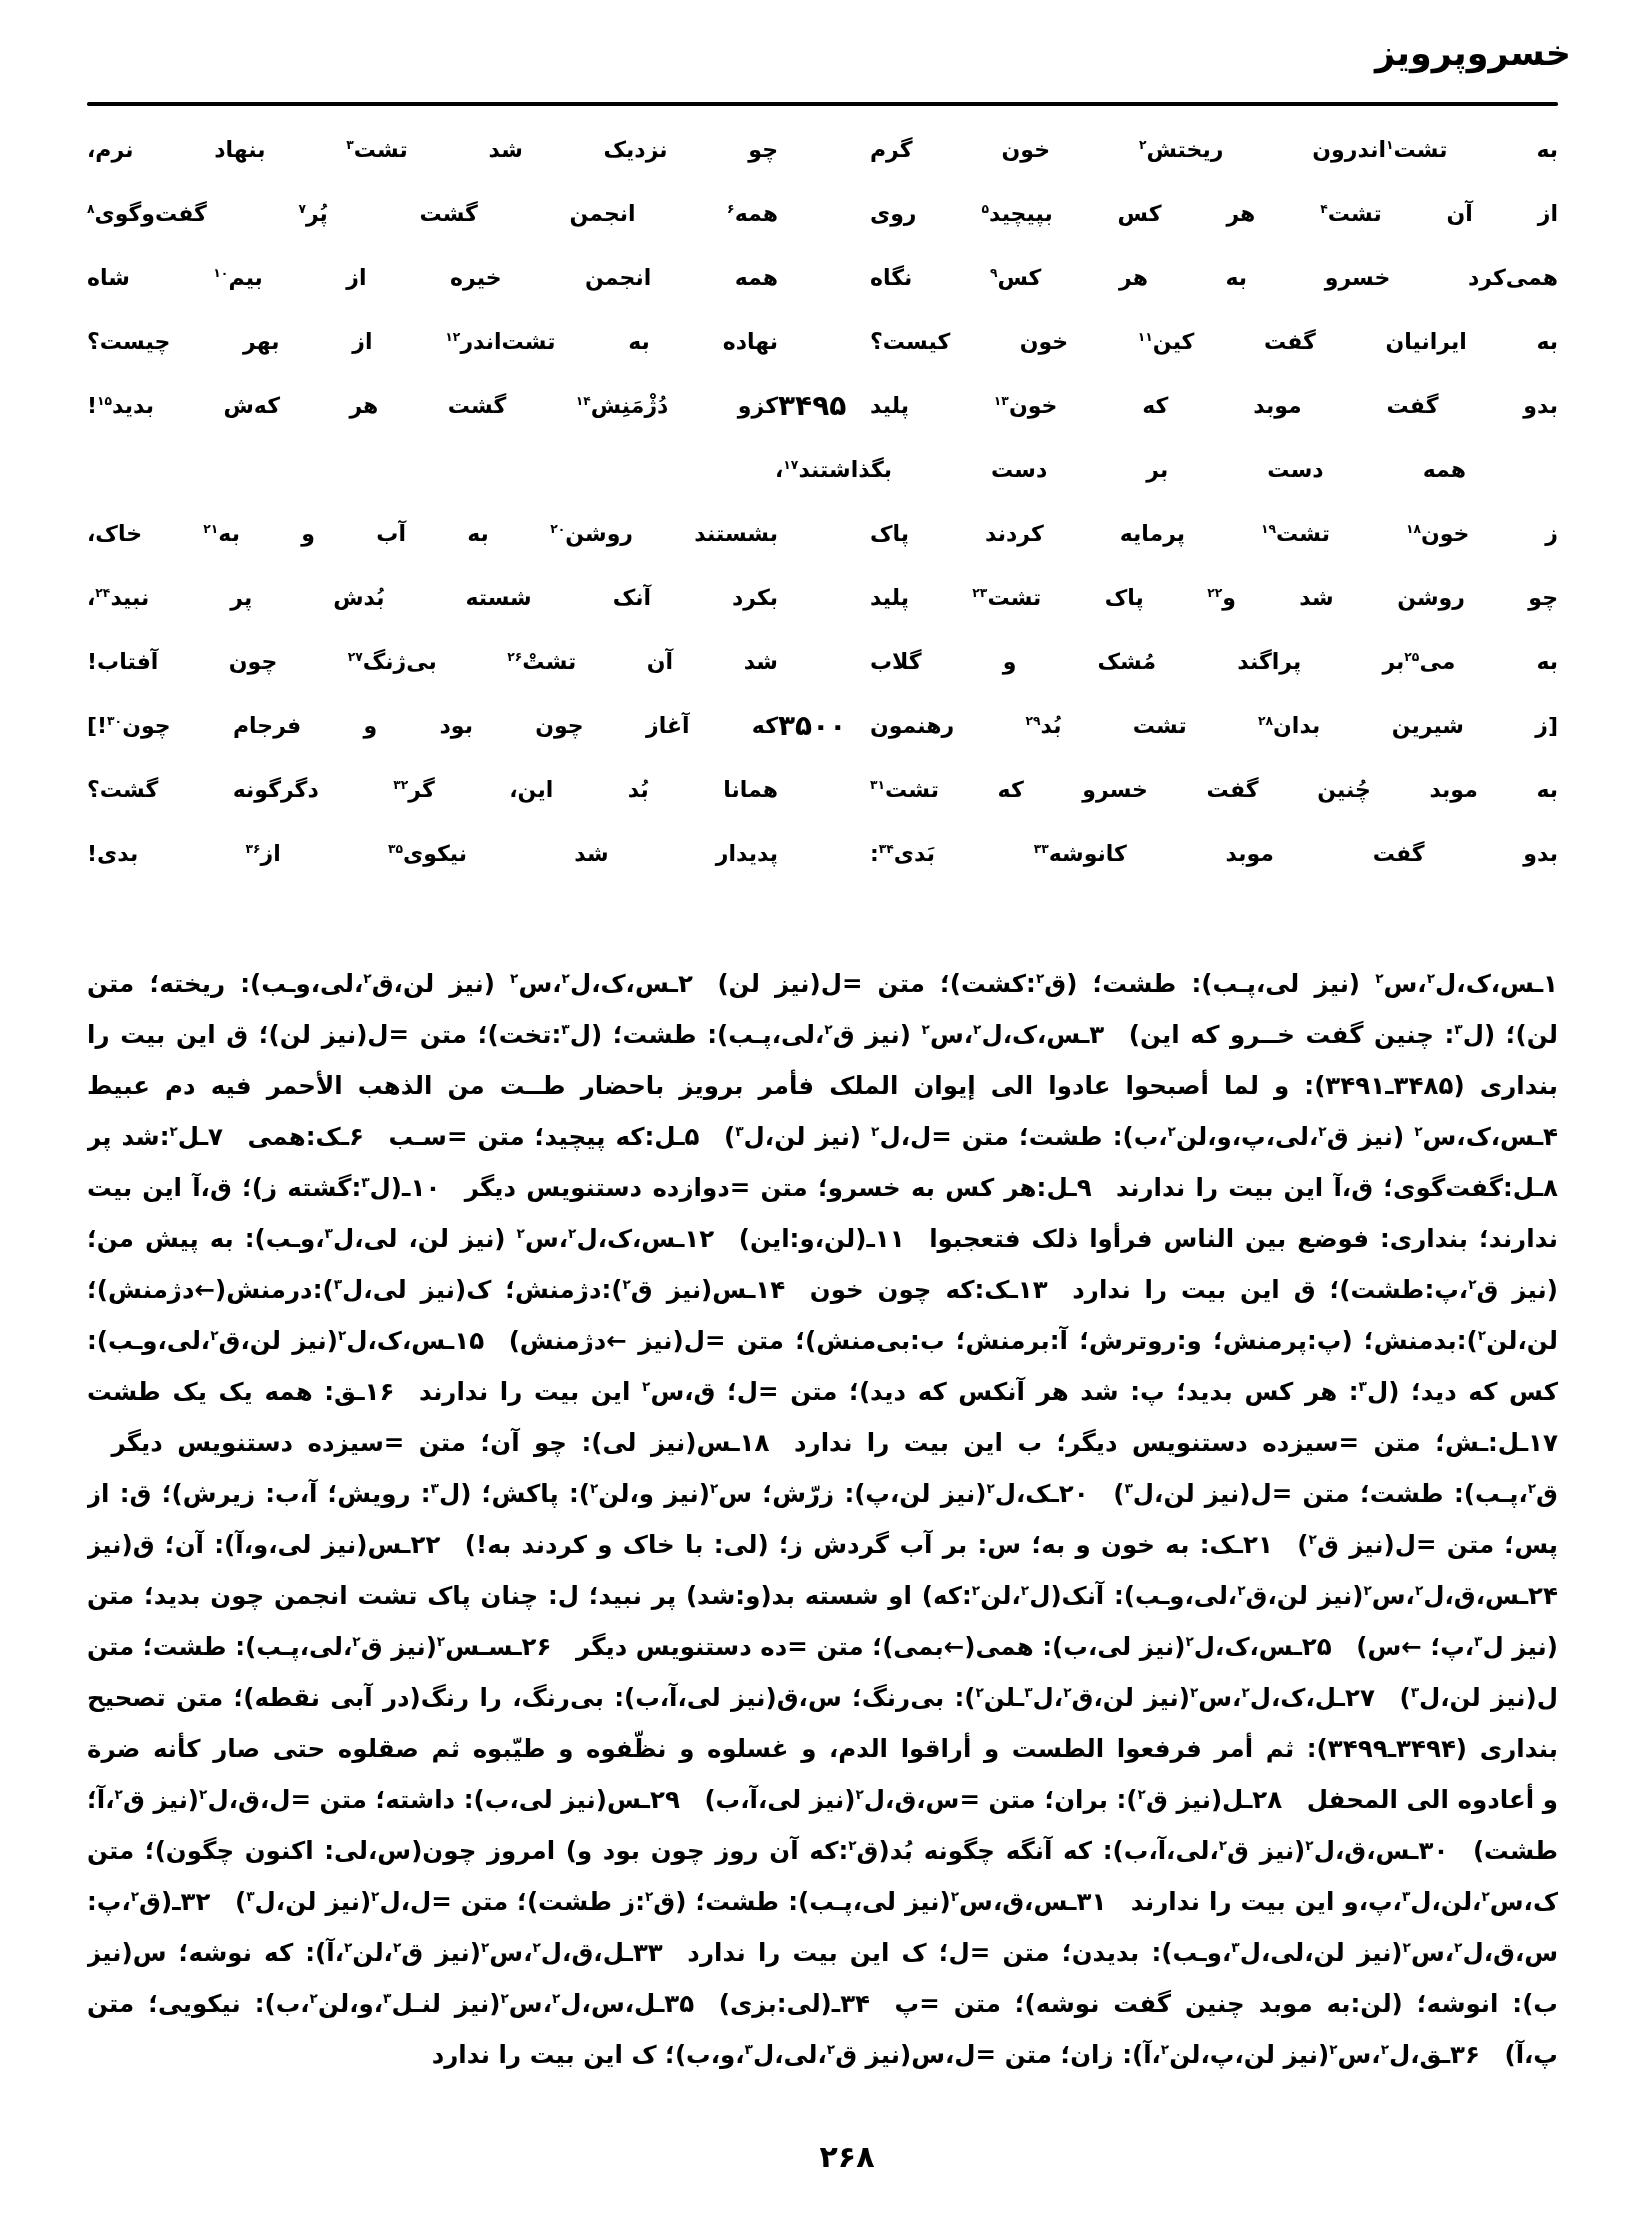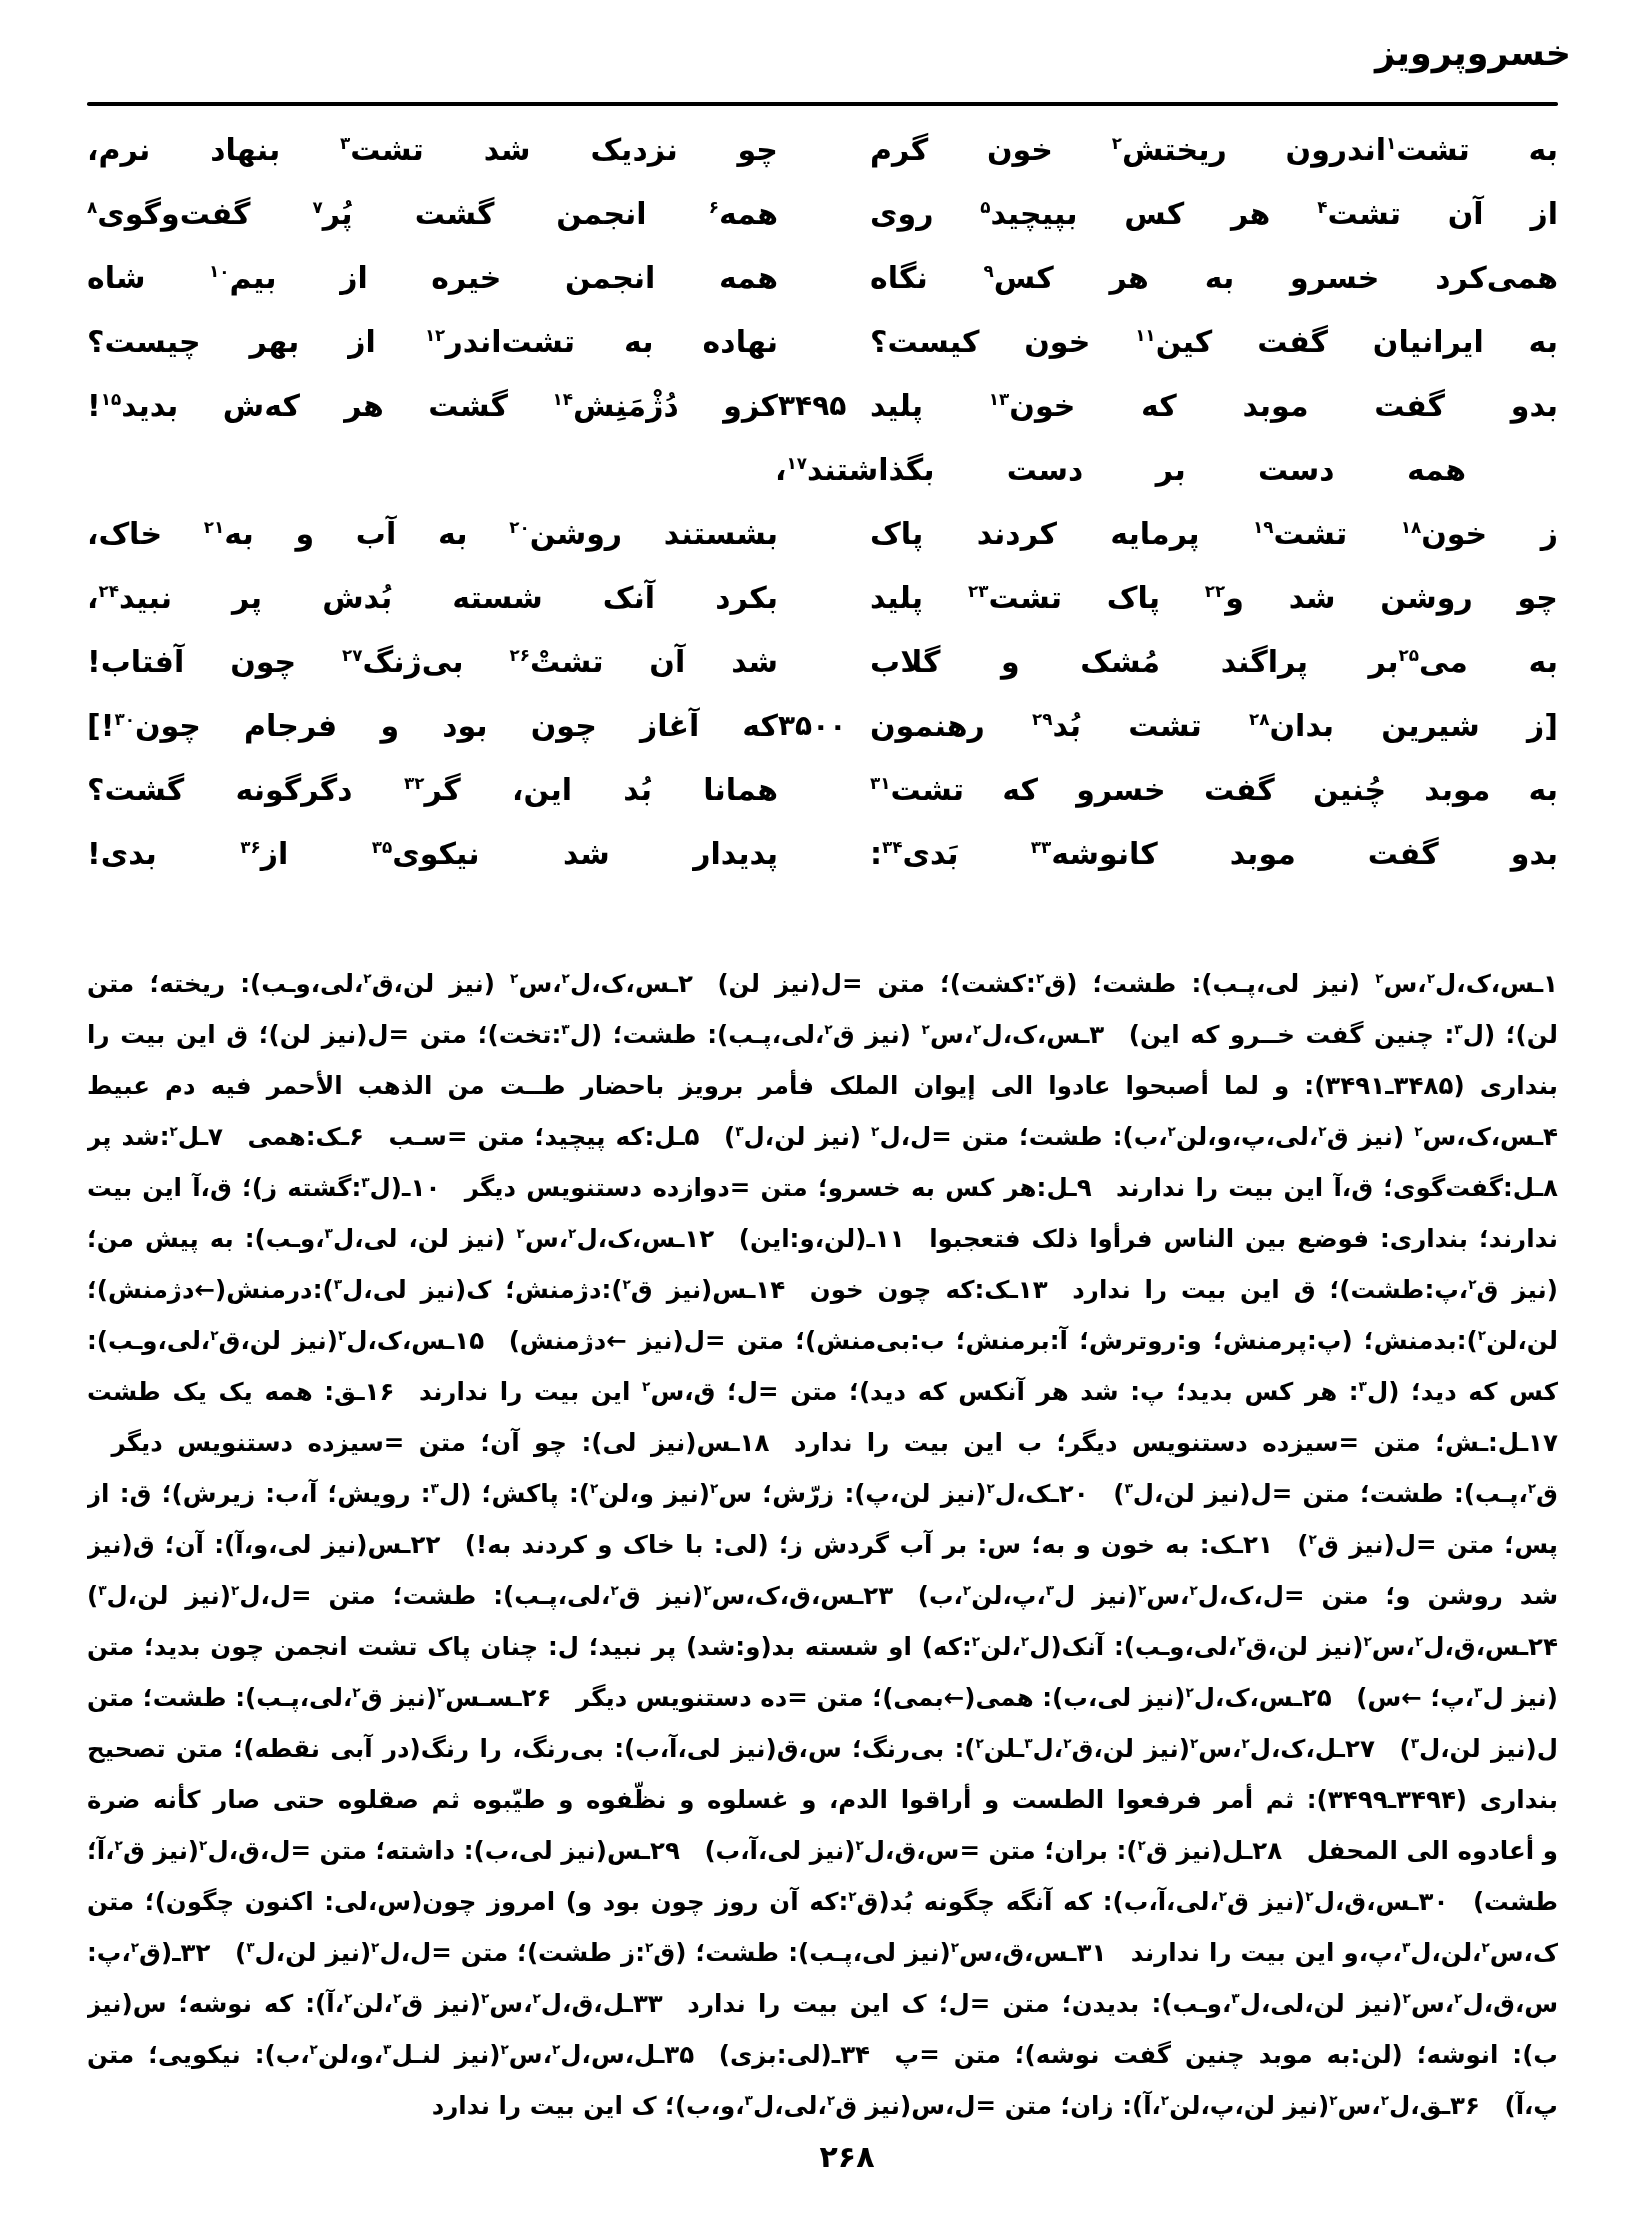--- a/index.html
+++ b/index.html
@@ -25,21 +25,21 @@
   .poem{
     position:absolute;top:118px;right:88px;left:88px;
   }
   .verse-row{
     display:flex;
     align-items:center;
     height:64px;
     direction:rtl;
   }
   .hemi{
-    font-size:30px;font-weight:bold;
+    font-size:22px;font-weight:bold;
     text-align:justify;
     text-align-last:justify;
     overflow:hidden;
     white-space:normal;
     line-height:64px;
     height:64px;
   }
   .hemi.first{flex:0 0 688px;}
   .hemi.second{flex:0 0 691px;}
   .vnum{
@@ -148,21 +148,20 @@
       <div class="app-line">بنداری (۳۴۸۵ـ۳۴۹۱): و لما أصبحوا عادوا الی إیوان الملک فأمر برویز باحضار طــت من الذهب الأحمر فیه دم عبیط</div>
       <div class="app-line">۴ـس،ک،س<sup class="fnref">۲</sup> (نیز ق<sup class="fnref">۲</sup>،لی،پ،و،لن<sup class="fnref">۲</sup>،ب): طشت؛ متن =ل،ل<sup class="fnref">۲</sup> (نیز لن،ل<sup class="fnref">۳</sup>) ۵ـل:که پیچید؛ متن =سـب ۶ـک:همی ۷ـل<sup class="fnref">۲</sup>:شد پر از</div>
       <div class="app-line">۸ـل:گفت‌گوی؛ ق،آ این بیت را ندارند ۹ـل:هر کس به خسرو؛ متن =دوازده دستنویس دیگر ۱۰ـ(ل<sup class="fnref">۳</sup>:گشته ز)؛ ق،آ این بیت را</div>
       <div class="app-line">ندارند؛ بنداری: فوضع بین الناس فرأوا ذلک فتعجبوا ۱۱ـ(لن،و:این) ۱۲ـس،ک،ل<sup class="fnref">۲</sup>،س<sup class="fnref">۲</sup> (نیز لن، لی،ل<sup class="fnref">۳</sup>،وـب): به پیش من؛ متن =ل</div>
       <div class="app-line">(نیز ق<sup class="fnref">۲</sup>،پ:طشت)؛ ق این بیت را ندارد ۱۳ـک:که چون خون ۱۴ـس(نیز ق<sup class="fnref">۲</sup>):دژمنش؛ ک(نیز لی،ل<sup class="fnref">۳</sup>):درمنش(←دژمنش)؛ ل(نیز</div>
       <div class="app-line">لن،لن<sup class="fnref">۲</sup>):بدمنش؛ (پ:پرمنش؛ و:روترش؛ آ:برمنش؛ ب:بی‌منش)؛ متن =ل(نیز ←دژمنش) ۱۵ـس،ک،ل<sup class="fnref">۲</sup>(نیز لن،ق<sup class="fnref">۲</sup>،لی،وـب): هر</div>
       <div class="app-line">کس که دید؛ (ل<sup class="fnref">۳</sup>: هر کس بدید؛ پ: شد هر آنکس که دید)؛ متن =ل؛ ق،س<sup class="fnref">۲</sup> این بیت را ندارند ۱۶ـق: همه یک یک طشت</div>
       <div class="app-line">۱۷ـل:ـش؛ متن =سیزده دستنویس دیگر؛ ب این بیت را ندارد ۱۸ـس(نیز لی): چو آن؛ متن =سیزده دستنویس دیگر ۱۹ـسـس(نیز</div>
       <div class="app-line">ق<sup class="fnref">۲</sup>،پـب): طشت؛ متن =ل(نیز لن،ل<sup class="fnref">۳</sup>) ۲۰ـک،ل<sup class="fnref">۲</sup>(نیز لن،پ): زرّش؛ س<sup class="fnref">۲</sup>(نیز و،لن<sup class="fnref">۲</sup>): پاکش؛ (ل<sup class="fnref">۳</sup>: رویش؛ آ،ب: زیرش)؛ ق: از آن</div>
       <div class="app-line">پس؛ متن =ل(نیز ق<sup class="fnref">۲</sup>) ۲۱ـک: به خون و به؛ س: بر آب گردش ز؛ (لی: با خاک و کردند به!) ۲۲ـس(نیز لی،و،آ): آن؛ ق(نیز لن،ق): چو</div>
-      <div class="app-line">شد روشن و؛ متن =ل،ک،ل<sup class="fnref">۲</sup>،س<sup class="fnref">۲</sup>(نیز ل<sup class="fnref">۳</sup>،پ،لن<sup class="fnref">۲</sup>،ب) ۲۳ـس،ق،ک،س<sup class="fnref">۲</sup>(نیز ق<sup class="fnref">۲</sup>،لی،پـب): طشت؛ متن =ل،ل<sup class="fnref">۲</sup>(نیز لن،ل<sup class="fnref">۳</sup>)</div>
       <div class="app-line">۲۴ـس،ق،ل<sup class="fnref">۲</sup>،س<sup class="fnref">۲</sup>(نیز لن،ق<sup class="fnref">۲</sup>،لی،وـب): آنک(ل<sup class="fnref">۲</sup>،لن<sup class="fnref">۲</sup>:که) او شسته بد(و:شد) پر نبید؛ ل: چنان پاک تشت انجمن چون بدید؛ متن =ک</div>
       <div class="app-line">(نیز ل<sup class="fnref">۳</sup>،پ؛ ←س) ۲۵ـس،ک،ل<sup class="fnref">۲</sup>(نیز لی،ب): همی(←بمی)؛ متن =ده دستنویس دیگر ۲۶ـسـس<sup class="fnref">۲</sup>(نیز ق<sup class="fnref">۲</sup>،لی،پـب): طشت؛ متن =</div>
       <div class="app-line">ل(نیز لن،ل<sup class="fnref">۳</sup>) ۲۷ـل،ک،ل<sup class="fnref">۲</sup>،س<sup class="fnref">۲</sup>(نیز لن،ق<sup class="fnref">۲</sup>،ل<sup class="fnref">۳</sup>ـلن<sup class="fnref">۲</sup>): بی‌رنگ؛ س،ق(نیز لی،آ،ب): بی‌رنگ، را رنگ(در آبی نقطه)؛ متن تصحیح قیاسی است؛</div>
       <div class="app-line">بنداری (۳۴۹۴ـ۳۴۹۹): ثم أمر فرفعوا الطست و أراقوا الدم، و غسلوه و نظّفوه و طیّبوه ثم صقلوه حتی صار کأنه ضرة الشمس الطالعة،</div>
       <div class="app-line">و أعادوه الی المحفل ۲۸ـل(نیز ق<sup class="fnref">۲</sup>): بران؛ متن =س،ق،ل<sup class="fnref">۲</sup>(نیز لی،آ،ب) ۲۹ـس(نیز لی،ب): داشته؛ متن =ل،ق،ل<sup class="fnref">۲</sup>(نیز ق<sup class="fnref">۲</sup>،آ؛ ق،ق:</div>
       <div class="app-line">طشت) ۳۰ـس،ق،ل<sup class="fnref">۲</sup>(نیز ق<sup class="fnref">۲</sup>،لی،آ،ب): که آنگه چگونه بُد(ق<sup class="fnref">۲</sup>:که آن روز چون بود و) امروز چون(س،لی: اکنون چگون)؛ متن =ل؛</div>
       <div class="app-line">ک،س<sup class="fnref">۲</sup>،لن،ل<sup class="fnref">۳</sup>،پ،و این بیت را ندارند ۳۱ـس،ق،س<sup class="fnref">۲</sup>(نیز لی،پـب): طشت؛ (ق<sup class="fnref">۲</sup>:ز طشت)؛ متن =ل،ل<sup class="fnref">۲</sup>(نیز لن،ل<sup class="fnref">۳</sup>) ۳۲ـ(ق<sup class="fnref">۲</sup>،پ: یا)؛</div>
       <div class="app-line">س،ق،ل<sup class="fnref">۲</sup>،س<sup class="fnref">۲</sup>(نیز لن،لی،ل<sup class="fnref">۳</sup>،وـب): بدیدن؛ متن =ل؛ ک این بیت را ندارد ۳۳ـل،ق،ل<sup class="fnref">۲</sup>،س<sup class="fnref">۲</sup>(نیز ق<sup class="fnref">۲</sup>،لن<sup class="fnref">۲</sup>،آ): که نوشه؛ س(نیز لی،ل،و،</div>
       <div class="app-line">ب): انوشه؛ (لن:به موبد چنین گفت نوشه)؛ متن =پ ۳۴ـ(لی:بزی) ۳۵ـل،س،ل<sup class="fnref">۲</sup>،س<sup class="fnref">۲</sup>(نیز لنـل<sup class="fnref">۳</sup>،و،لن<sup class="fnref">۲</sup>،ب): نیکویی؛ متن =ق(نیز</div>
       <div class="app-line">پ،آ) ۳۶ـق،ل<sup class="fnref">۲</sup>،س<sup class="fnref">۲</sup>(نیز لن،پ،لن<sup class="fnref">۲</sup>،آ): زان؛ متن =ل،س(نیز ق<sup class="fnref">۲</sup>،لی،ل<sup class="fnref">۳</sup>،و،ب)؛ ک این بیت را ندارد</div>

